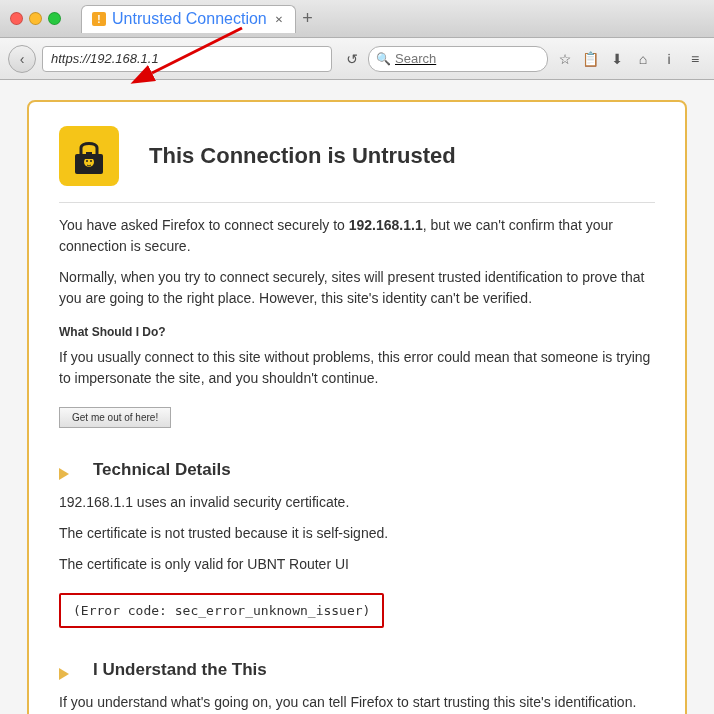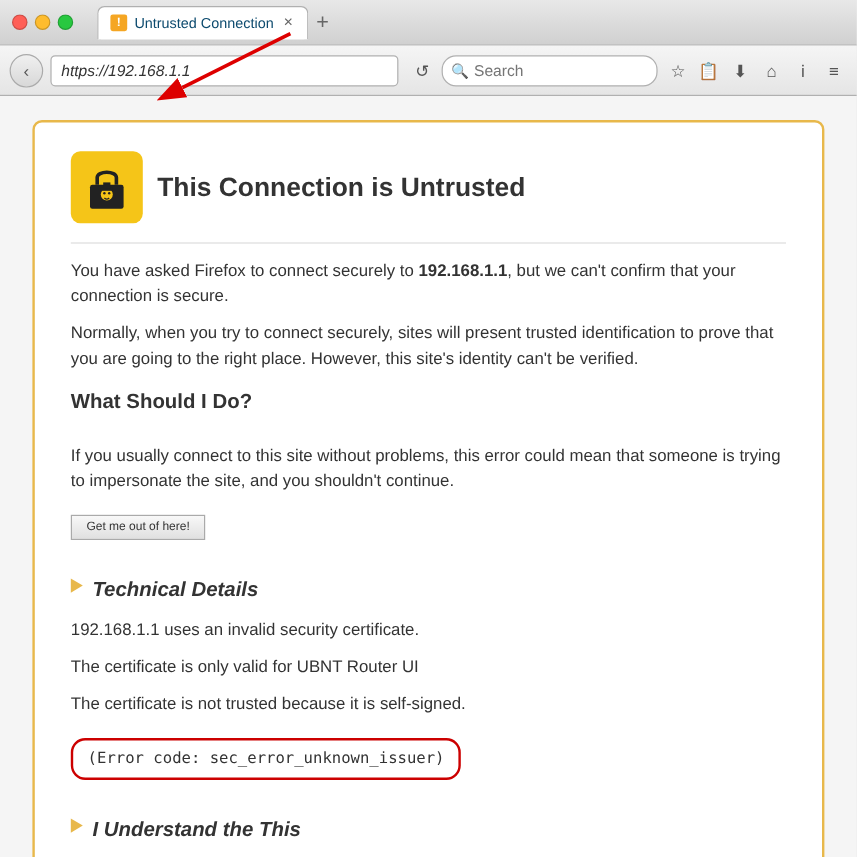--- a/index.html
+++ b/index.html
@@ -59,22 +59,22 @@
       background: #f5a623;
       border-radius: 2px;
       display: flex;
       align-items: center;
       justify-content: center;
       font-size: 10px;
       font-weight: bold;
       color: white;
     }
     .tab-title {
-      font-size: 12px;
-      color: #0c4a6e;
+      font-size: 16px;
+      color: #3b82f6;
     }
     .tab-close {
       font-size: 10px;
       color: #666;
       cursor: pointer;
       padding: 2px;
     }
     .new-tab {
       margin-left: 6px;
       font-size: 18px;
@@ -134,24 +134,25 @@
       color: #555;
       margin-left: 4px;
     }
     .search-bar {
       width: 180px;
       height: 26px;
       border: 1px solid #b0b0b0;
       border-radius: 12px;
       padding: 0 10px 0 28px;
       font-size: 13px;
-      color: #0c4a6e;
+      color: #000000;
       background: white;
       display: flex;
       align-items: center;
+      text-decoration: underline;
     }
     .search-icon-wrap {
       position: relative;
       display: flex;
       align-items: center;
     }
     .search-icon-inner {
       position: absolute;
       left: 8px;
       color: #999;
@@ -185,21 +186,21 @@
       border-radius: 8px;
       padding: 24px 30px 30px;
       max-width: 660px;
       margin: 0 auto;
     }
 
     
     .error-header {
       display: flex;
       align-items: center;
-      gap: 12px;
+      gap: 30px;
       margin-bottom: 16px;
     }
     .error-icon {
       width: 60px;
       height: 60px;
       background: #f5c518;
       border-radius: 8px;
       display: flex;
       align-items: center;
       justify-content: center;
@@ -221,64 +222,63 @@
       font-size: 14px;
       color: #333;
       line-height: 1.5;
       margin-bottom: 10px;
     }
     .body-text strong {
       font-weight: bold;
     }
 
     .section-title {
-      font-size: 17px;
-      font-weight: bold;
-      color: #333;
-      margin: 16px 0 24px;
+      font-size: 12px;
+      font-weight: bold;
+      color: #333;
+      margin: 16px 0 8px;
     }
 
     .get-out-btn {
       display: inline-block;
       padding: 4px 12px;
       border: 1px solid #aaa;
       border-radius: 0;
       background: linear-gradient(to bottom, #f8f8f8, #e0e0e0);
       font-size: 10px;
       color: #333;
       cursor: pointer;
       margin-top: 8px;
       margin-bottom: 16px;
     }
 
     
     .section-collapsible {
       display: flex;
-      align-items: flex-start;
-      gap: 8px;
+      align-items: flex-end;
+      gap: 24px;
       margin: 16px 0 12px;
-      font-style: italic;
     }
     .triangle {
       width: 0;
       height: 0;
       border-top: 6px solid transparent;
       border-bottom: 6px solid transparent;
       border-left: 10px solid #e8b84b;
       flex-shrink: 0;
     }
     .collapsible-title {
       font-size: 17px;
       font-weight: bold;
       color: #333;
     }
 
     .error-code-box {
       border: 2px solid #cc0000;
-      border-radius: 12px;
+      border-radius: 2px;
       padding: 8px 12px;
       font-size: 13px;
       color: #333;
       display: inline-block;
       margin: 8px 0 16px;
       font-family: monospace;
       text-align: right;
     }
 
     
@@ -380,22 +380,22 @@
 
     <button class="get-out-btn">Get me out of here!</button>
 
     
     <div class="section-collapsible">
       <div class="triangle"></div>
       <span class="collapsible-title">Technical Details</span>
     </div>
 
     <p class="body-text">192.168.1.1 uses an invalid security certificate.</p>
+    <p class="body-text">The certificate is not trusted because it is self-signed.</p>
     <p class="body-text">The certificate is only valid for UBNT Router UI</p>
-    <p class="body-text">The certificate is not trusted because it is self-signed.</p>
 
     <div class="error-code-box">
       <span>(Error code: sec_error_unknown_issuer)</span>
     </div>
 
     
     <div class="section-collapsible">
       <div class="triangle"></div>
       <span class="collapsible-title understand-title">I Understand the This</span>
     </div>

